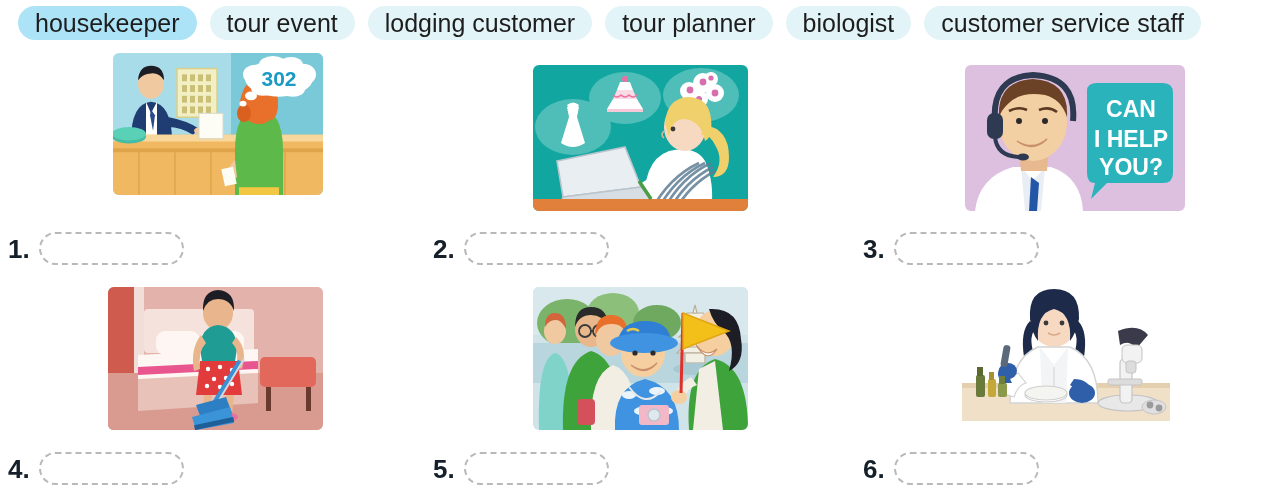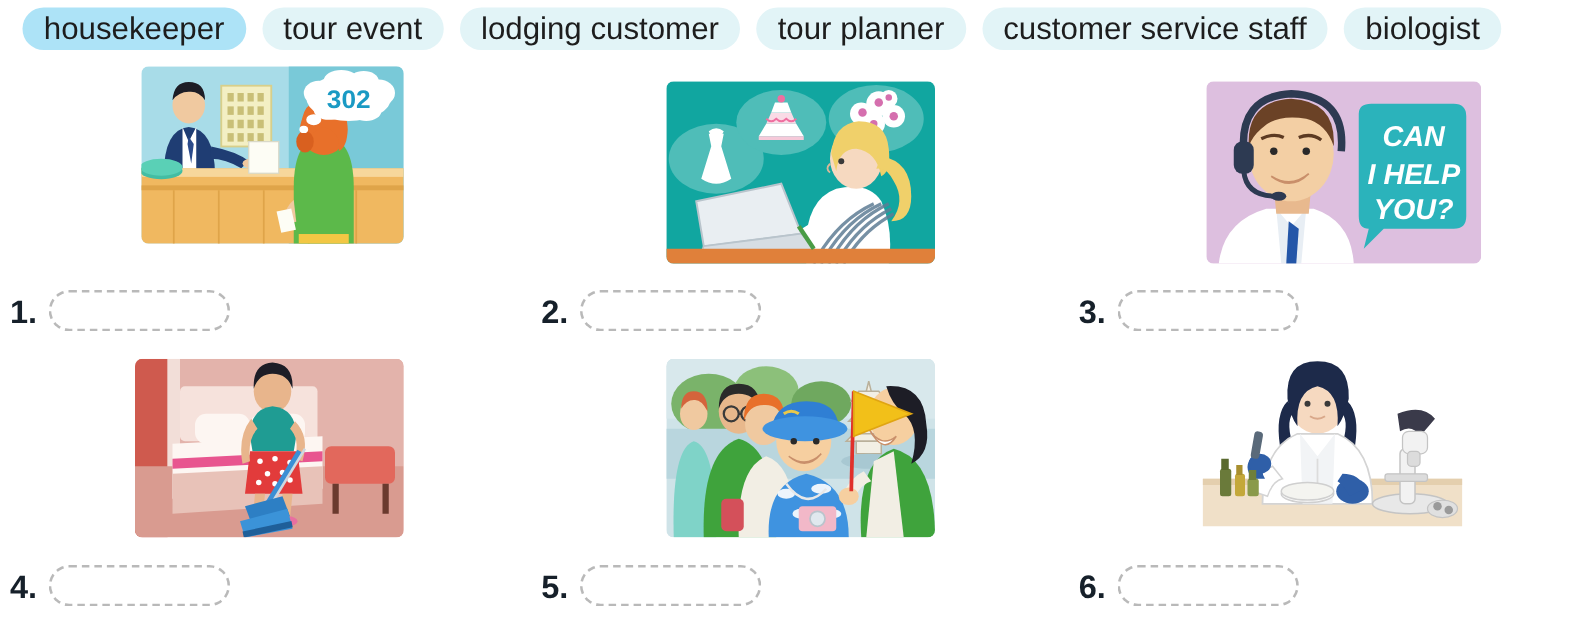--- a/index.html
+++ b/index.html
@@ -79,22 +79,22 @@
   }
 </style>
 </head>
 <body>
 
 <div id="word-bank">
   <span class="chip selected">housekeeper</span>
   <span class="chip">tour event</span>
   <span class="chip">lodging customer</span>
   <span class="chip">tour planner</span>
+  <span class="chip">biologist</span>
   <span class="chip">customer service staff</span>
-  <span class="chip">biologist</span>
 </div>
 
 <div class="pic" style="left:113px; top:53px; width:210px; height:142px;">
   <svg viewBox="0 0 210 146" preserveAspectRatio="none">
     <rect x="0" y="0" width="210" height="146" fill="#a8dce8"></rect>
     <rect x="118" y="0" width="92" height="146" fill="#79c9d8"></rect>
 
     <rect x="64" y="16" width="40" height="50" fill="#f3efc4" stroke="#d8cf8a" stroke-width="1.5"></rect>
     <g fill="#c9bf77">
       <rect x="69" y="22" width="5" height="7"></rect>
@@ -225,21 +225,21 @@
 
     <path d="M24 96 L92 82 L108 122 L30 132 Z" fill="#e9eef2" stroke="#b9c4cc" stroke-width="1.6"></path>
     <path d="M30 132 L108 122 L120 136 L26 142 Z" fill="#d6dde3" stroke="#b9c4cc" stroke-width="1.4"></path>
 
     <rect x="0" y="134" width="215" height="12" fill="#e0803a"></rect>
 
     <path d="M106 116 L118 134" stroke="#4a9c46" stroke-width="3.5"></path>
   </svg>
 </div>
 
-<div class="pic" style="left:965px; top:65px; width:220px; height:146px;font-style:italic;">
+<div class="pic" style="left:965px; top:65px; width:220px; height:146px;">
   <svg viewBox="0 0 220 146" preserveAspectRatio="none">
     <rect x="0" y="0" width="220" height="146" fill="#ddbfdf"></rect>
 
     <path d="M122 26 Q122 18 132 18 L198 18 Q208 18 208 28 L208 108 Q208 118 198 118 L142 118 L126 134 L130 118 Q122 118 122 108 Z" fill="#2bb3bb"></path>
     <text x="166" y="52" text-anchor="middle" font-family="Liberation Sans, sans-serif" font-size="23" font-weight="bold" fill="#ffffff">CAN</text>
     <text x="166" y="82" text-anchor="middle" font-family="Liberation Sans, sans-serif" font-size="23" font-weight="bold" fill="#ffffff">I HELP</text>
     <text x="166" y="110" text-anchor="middle" font-family="Liberation Sans, sans-serif" font-size="23" font-weight="bold" fill="#ffffff">YOU?</text>
     <text x="166" y="143" text-anchor="middle" font-size="0.1" fill="#2bb3bb">CAN I HELP YOU?</text>
 
     <path d="M10 146 Q14 112 48 102 L86 102 Q116 112 118 146 Z" fill="#ffffff"></path>

